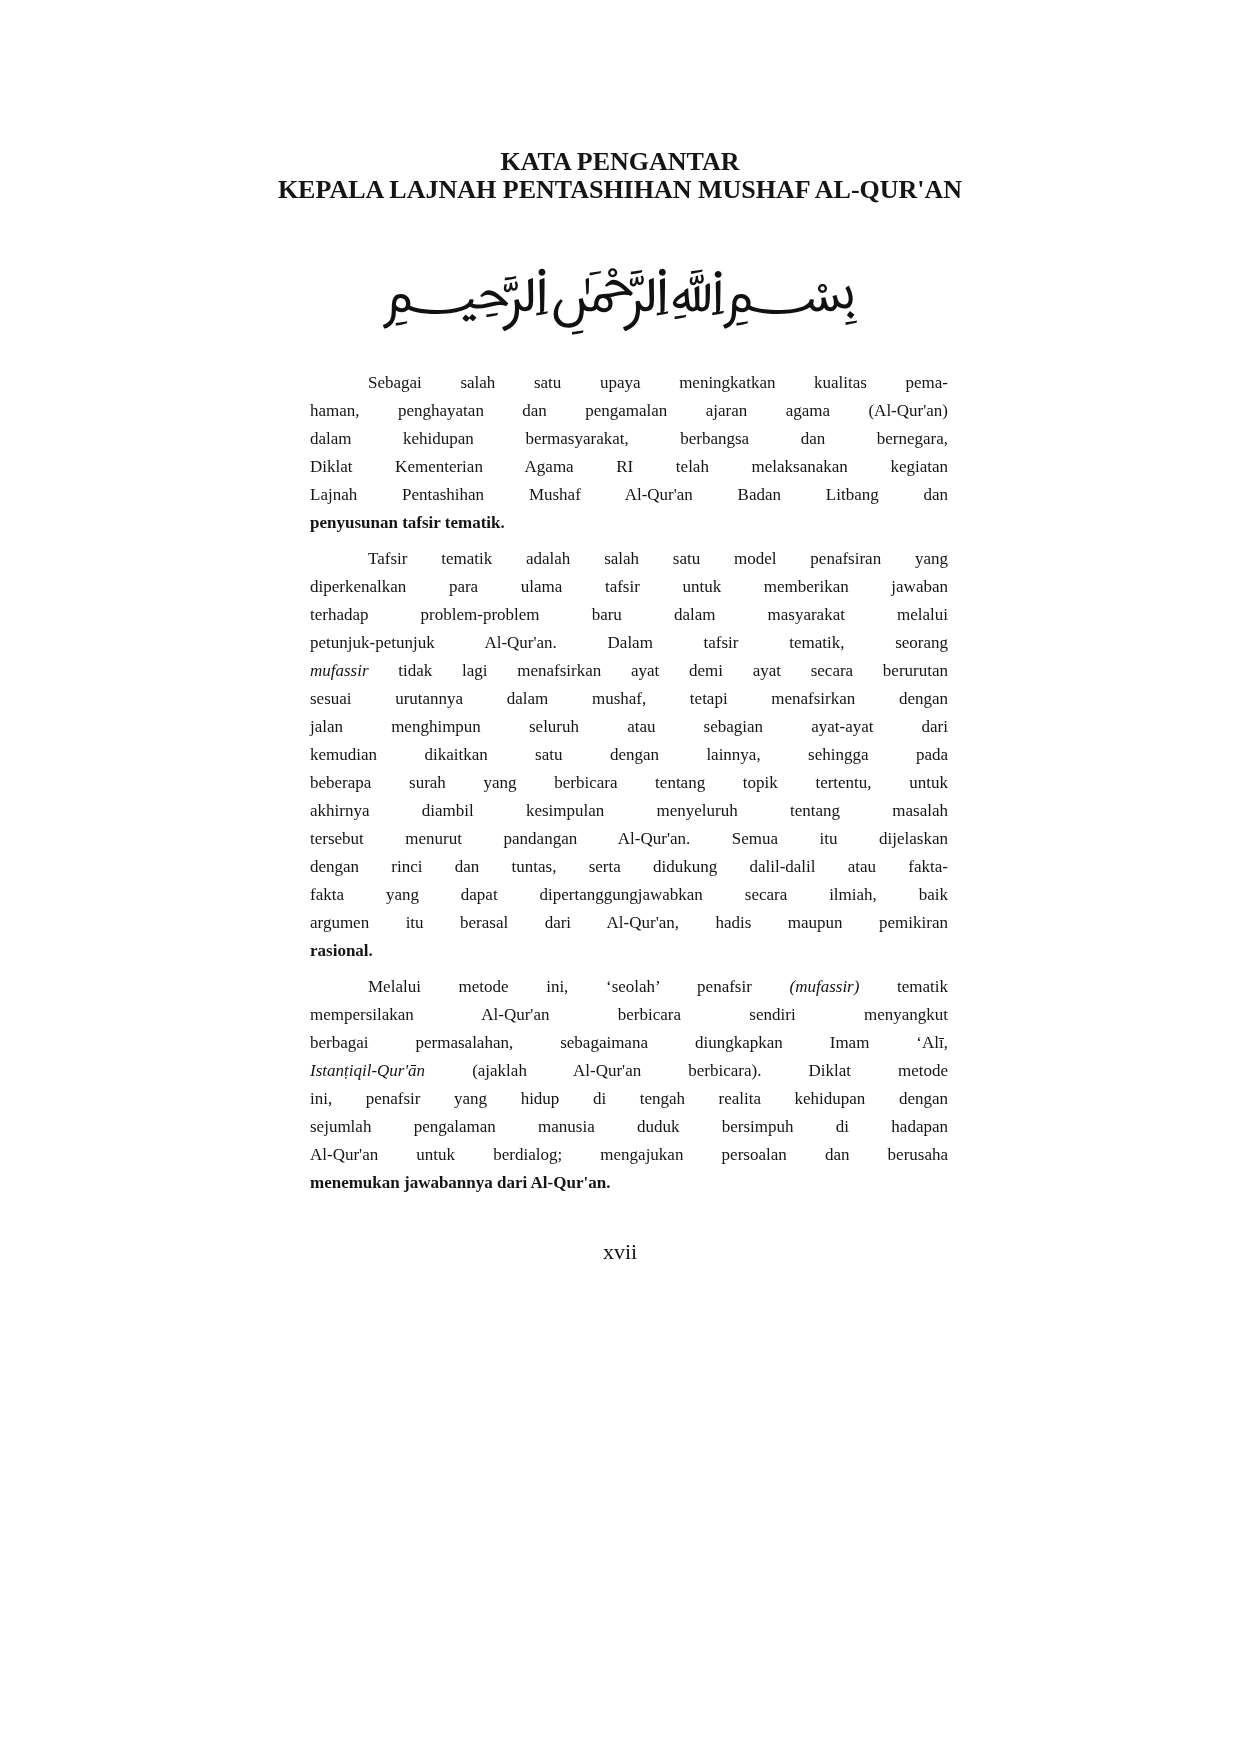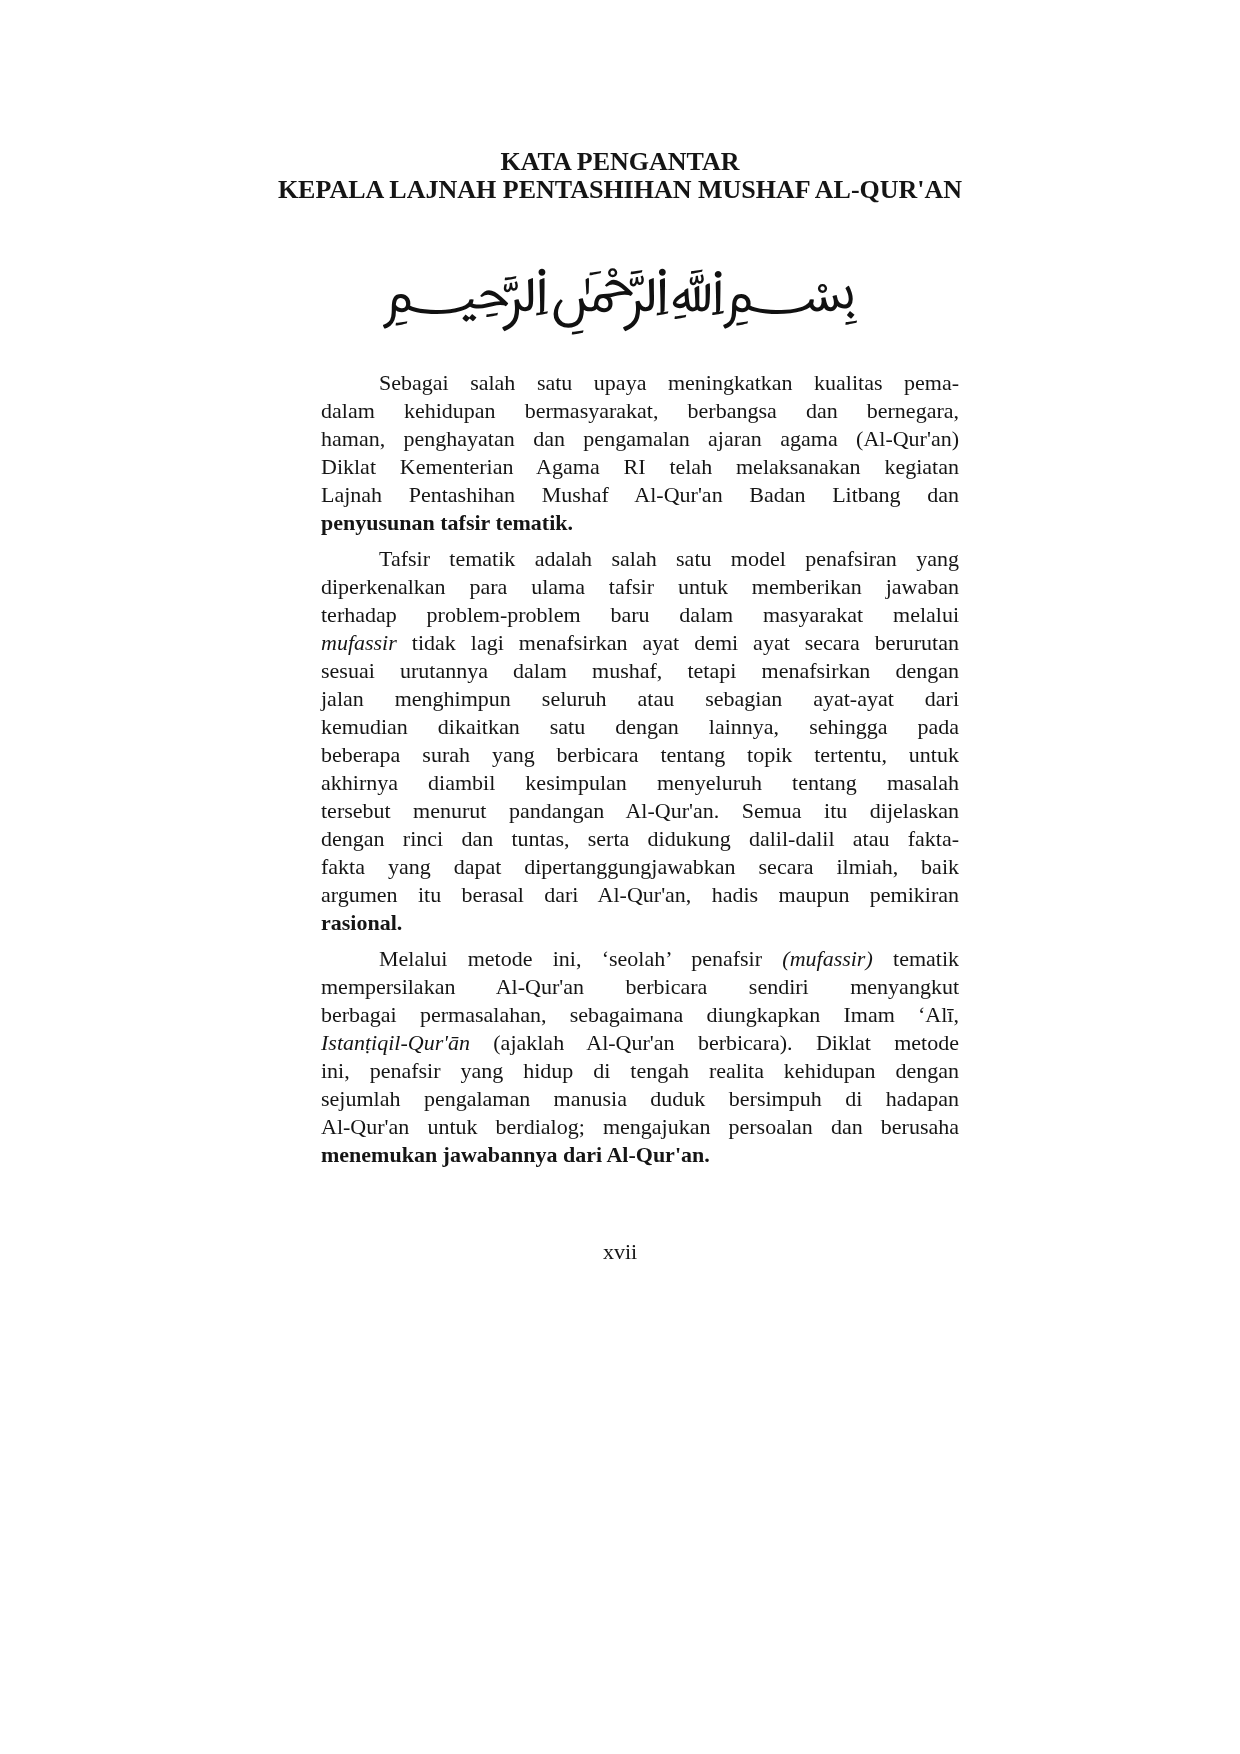--- a/index.html
+++ b/index.html
@@ -34,23 +34,23 @@
     height: 110px;
     line-height: 110px;
     text-align: center;
     font-family: "DejaVu Sans", sans-serif;
     font-size: 62px;
     color: #111111;
   }
   .body-text {
     position: absolute;
     top: 369px;
-    left: 321px;
+    left: 310px;
     width: 638px;
-    font-size: 22px;
+    font-size: 17px;
     line-height: 28px;
   }
   .para { margin: 0; }
   .para:not(:first-child) { margin-top: 8px; }
   .line {
     text-align: justify;
     text-align-last: justify;
     text-justify: inter-word;
     height: 28px;
     overflow: visible;
@@ -81,30 +81,31 @@
   <header class="title-block">
     <div class="title-line">KATA PENGANTAR</div>
     <div class="title-line">KEPALA LAJNAH PENTASHIHAN MUSHAF AL-QUR'AN</div>
   </header>
 
   <div class="bismillah">﷽</div>
 
   <main class="body-text">
       <div class="para">
         <div class="line first"><span>Sebagai salah satu upaya meningkatkan kualitas pema-</span></div>
+        <div class="line"><span>haman, penghayatan dan pengamalan ajaran agama (Al-Qur'an)</span></div>
         <div class="line"><span>dalam kehidupan bermasyarakat, berbangsa dan bernegara,</span></div>
-        <div class="line"><span>haman, penghayatan dan pengamalan ajaran agama (Al-Qur'an)</span></div>
         <div class="line"><span>Diklat Kementerian Agama RI telah melaksanakan kegiatan</span></div>
         <div class="line"><span>Lajnah Pentashihan Mushaf Al-Qur'an Badan Litbang dan</span></div>
         <div class="line last"><span>penyusunan tafsir tematik.</span></div>
       </div>
       <div class="para">
         <div class="line first"><span>Tafsir tematik adalah salah satu model penafsiran yang</span></div>
         <div class="line"><span>diperkenalkan para ulama tafsir untuk memberikan jawaban</span></div>
         <div class="line"><span>terhadap problem-problem baru dalam masyarakat melalui</span></div>
+        <div class="line"><span>petunjuk-petunjuk Al-Qur'an. Dalam tafsir tematik, seorang</span></div>
         <div class="line"><span class="it">mufassir</span><span> tidak lagi menafsirkan ayat demi ayat secara berurutan</span></div>
         <div class="line"><span>sesuai urutannya dalam mushaf, tetapi menafsirkan dengan</span></div>
         <div class="line"><span>jalan menghimpun seluruh atau sebagian ayat-ayat dari</span></div>
         <div class="line"><span>kemudian dikaitkan satu dengan lainnya, sehingga pada</span></div>
         <div class="line"><span>beberapa surah yang berbicara tentang topik tertentu, untuk</span></div>
         <div class="line"><span>akhirnya diambil kesimpulan menyeluruh tentang masalah</span></div>
         <div class="line"><span>tersebut menurut pandangan Al-Qur'an. Semua itu dijelaskan</span></div>
         <div class="line"><span>dengan rinci dan tuntas, serta didukung dalil-dalil atau fakta-</span></div>
         <div class="line"><span>fakta yang dapat dipertanggungjawabkan secara ilmiah, baik</span></div>
         <div class="line"><span>argumen itu berasal dari Al-Qur'an, hadis maupun pemikiran</span></div>

